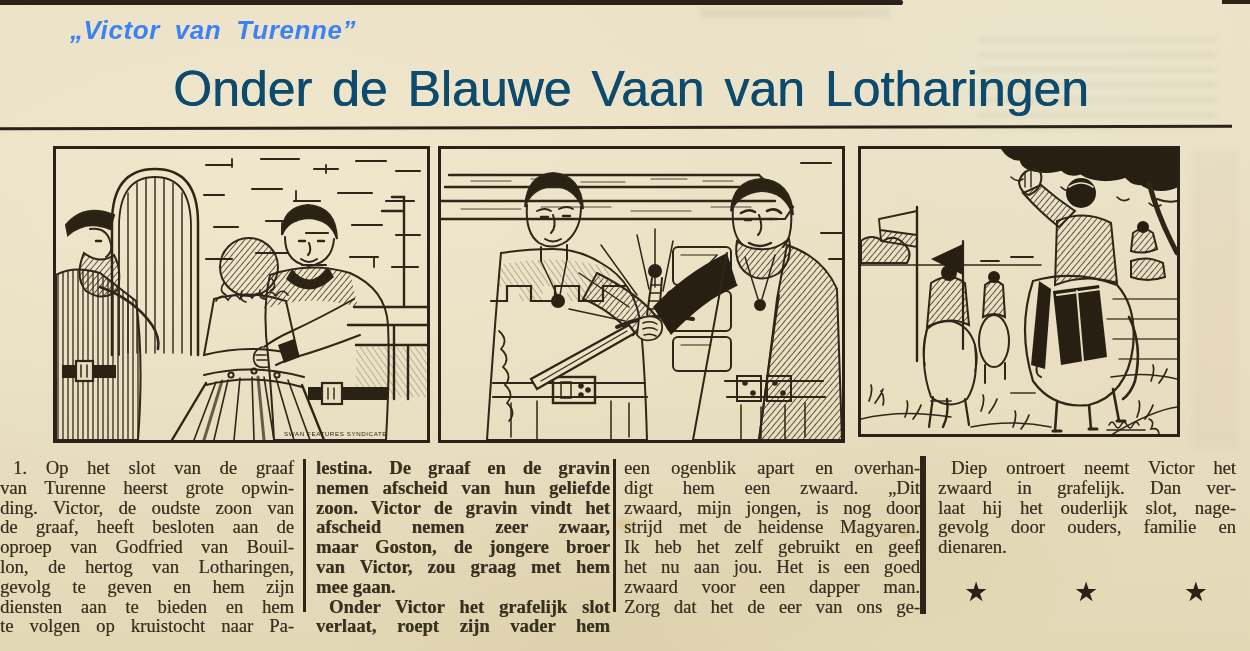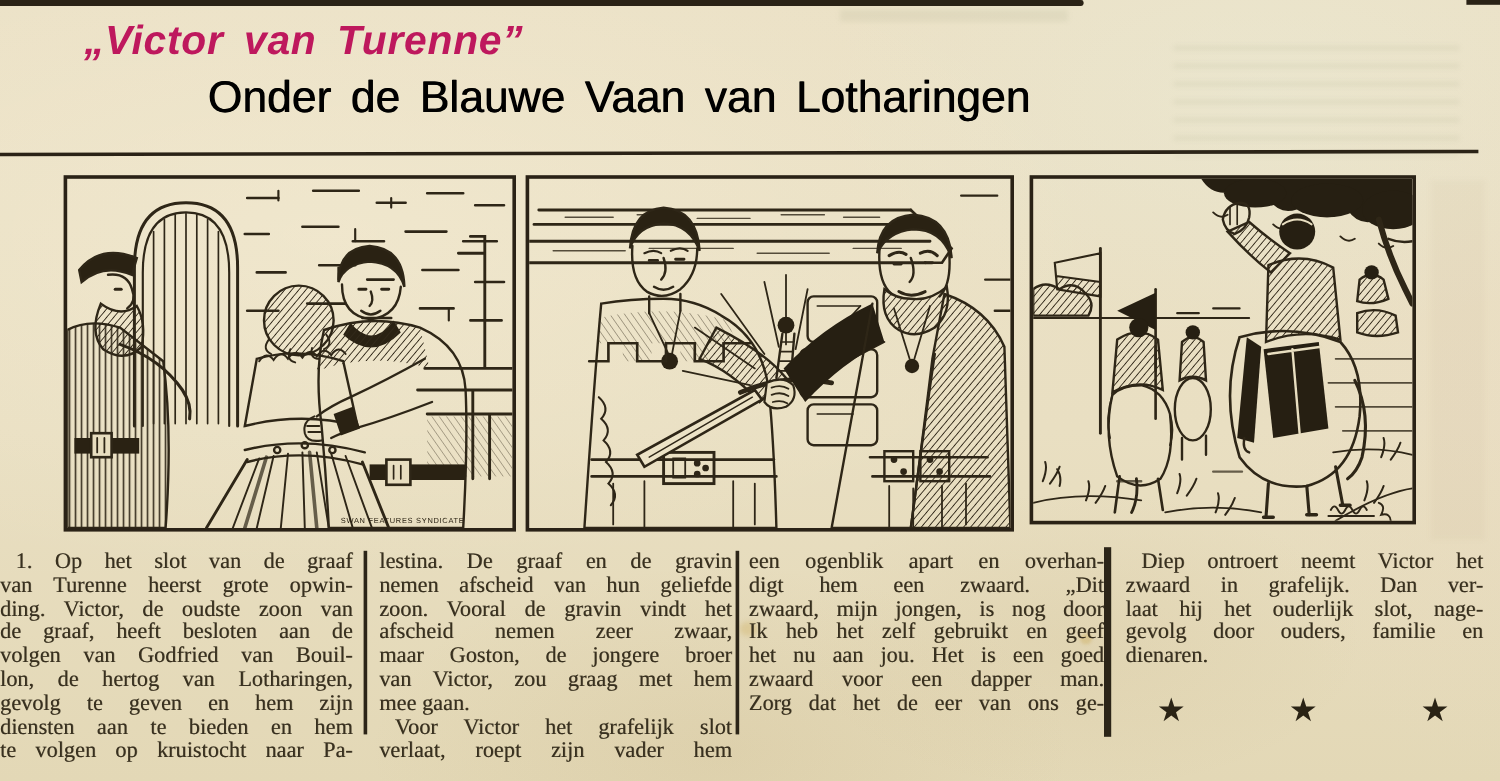--- a/index.html
+++ b/index.html
@@ -16,33 +16,33 @@
     color:#362d1c;
   }
   .abs{position:absolute;}
   
   .rule{background:#2a2216;}
   .top-rule{left:0;top:0;width:903px;height:5px;border-radius:0 2px 2px 0;}
   .top-rule-frag{left:1222px;top:0;width:28px;height:4px;}
   .headline-rule{left:0;top:126px;width:1232px;height:3px;transform:rotate(-.12deg);}
   
   .kicker{left:70px;top:15px;font-family:"Liberation Sans",sans-serif;font-style:italic;font-weight:600;
-          font-size:34px;letter-spacing:.6px;word-spacing:7px;color:#be185d;}
-  .headline{left:173px;top:60px;font-family:"Liberation Sans",sans-serif;font-weight:400;font-size:37px;
-            word-spacing:6px;color:#000000;text-shadow:.6px 0 0 currentColor;white-space:nowrap;}
+          font-size:26px;letter-spacing:.6px;word-spacing:7px;color:#3b82f6;}
+  .headline{left:173px;top:60px;font-family:"Liberation Sans",sans-serif;font-weight:400;font-size:50px;
+            word-spacing:6px;color:#0c4a6e;text-shadow:.6px 0 0 currentColor;white-space:nowrap;}
   
   .panel{top:146px;height:297px;border:3px solid #2a2216;box-sizing:border-box;}
   .panel svg{display:block;width:100%;height:100%;}
   #panel1{left:53px;width:377px;}
   #panel2{left:438px;width:407px;}
   #panel3{left:858px;width:322px;height:291px;}
   
   .col{top:458px;font-size:18.6px;line-height:19.8px;color:#38301f;text-shadow:.4px 0 0 rgba(56,48,31,.55);}
   #col1{left:0;width:294px;}
-  #col2{left:316px;width:294px;}
+  #col2{left:316px;width:294px;font-weight:bold;}
   #col3{left:624px;width:296px;}
   #col4{left:938px;width:298px;}
   .ln{text-align:justify;text-align-last:justify;}
   .ln.end{text-align-last:left;}
   .ln.in{text-indent:13px;}
   .vr{background:#2c2518;}
   #vr1{left:303px;top:459px;width:3px;height:153px;}
   #vr2{left:613px;top:459px;width:3px;height:153px;}
   #vr3{left:920px;top:456px;width:6px;height:158px;}
   
@@ -275,45 +275,46 @@
     </g>
     <path d="M248,276 q3,-6 6,0 q3,6 6,0 q3,-6 6,0 q3,6 6,0 q3,-6 6,0 M246,281 h38 M288,270 q6,2 2,10 q8,-2 8,6" stroke="#2e2617" fill="none" stroke-width="1.6" stroke-linecap="round"></path>
   </svg>
 </div>
 
 <div class="abs col" id="col1">
   <div class="ln in">1. Op het slot van de graaf</div>
   <div class="ln">van Turenne heerst grote opwin-</div>
   <div class="ln">ding. Victor, de oudste zoon van</div>
   <div class="ln">de graaf, heeft besloten aan de</div>
-  <div class="ln">volgen van Godfried van Bouil-</div>
+  <div class="ln">oproep van Godfried van Bouil-</div>
   <div class="ln">lon, de hertog van Lotharingen,</div>
   <div class="ln">gevolg te geven en hem zijn</div>
   <div class="ln">diensten aan te bieden en hem</div>
   <div class="ln">te volgen op kruistocht naar Pa-</div>
 </div>
 <div class="abs vr" id="vr1"></div>
 
 <div class="abs col" id="col2">
   <div class="ln">lestina. De graaf en de gravin</div>
   <div class="ln">nemen afscheid van hun geliefde</div>
-  <div class="ln">zoon. Vooral de gravin vindt het</div>
+  <div class="ln">zoon. Victor de gravin vindt het</div>
   <div class="ln">afscheid nemen zeer zwaar,</div>
   <div class="ln">maar Goston, de jongere broer</div>
   <div class="ln">van Victor, zou graag met hem</div>
   <div class="ln end">mee gaan.</div>
-  <div class="ln in">Voor Victor het grafelijk slot</div>
+  <div class="ln in">Onder Victor het grafelijk slot</div>
   <div class="ln">verlaat, roept zijn vader hem</div>
 </div>
 <div class="abs vr" id="vr2"></div>
 
 <div class="abs col" id="col3">
   <div class="ln">een ogenblik apart en overhan-</div>
   <div class="ln">digt hem een zwaard. „Dit</div>
   <div class="ln">zwaard, mijn jongen, is nog door</div>
+  <div class="ln">strijd met de heidense Magyaren.</div>
   <div class="ln">Ik heb het zelf gebruikt en geef</div>
   <div class="ln">het nu aan jou. Het is een goed</div>
   <div class="ln">zwaard voor een dapper man.</div>
   <div class="ln">Zorg dat het de eer van ons ge-</div>
 </div>
 <div class="abs vr" id="vr3"></div>
 
 <div class="abs col" id="col4">
   <div class="ln in">Diep ontroert neemt Victor het</div>
   <div class="ln">zwaard in grafelijk. Dan ver-</div>

